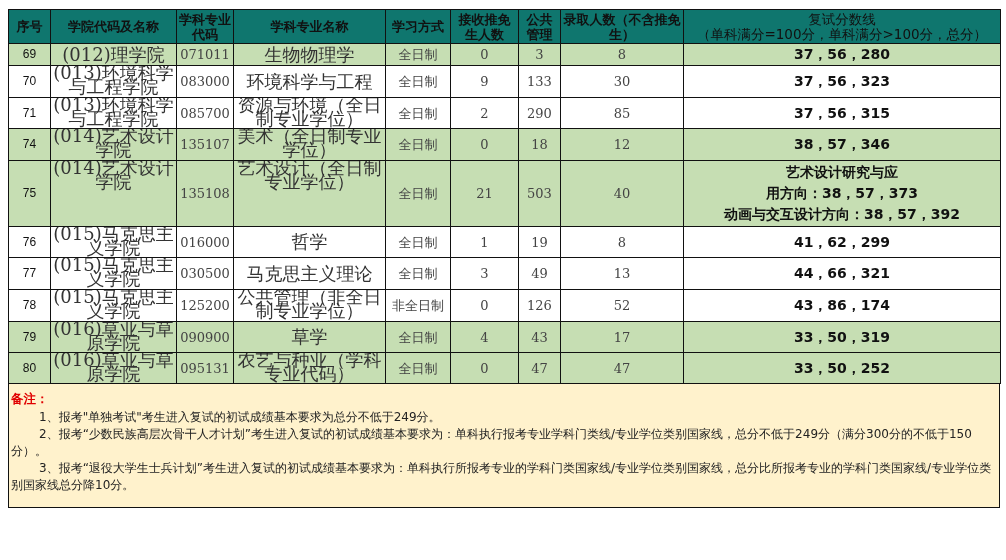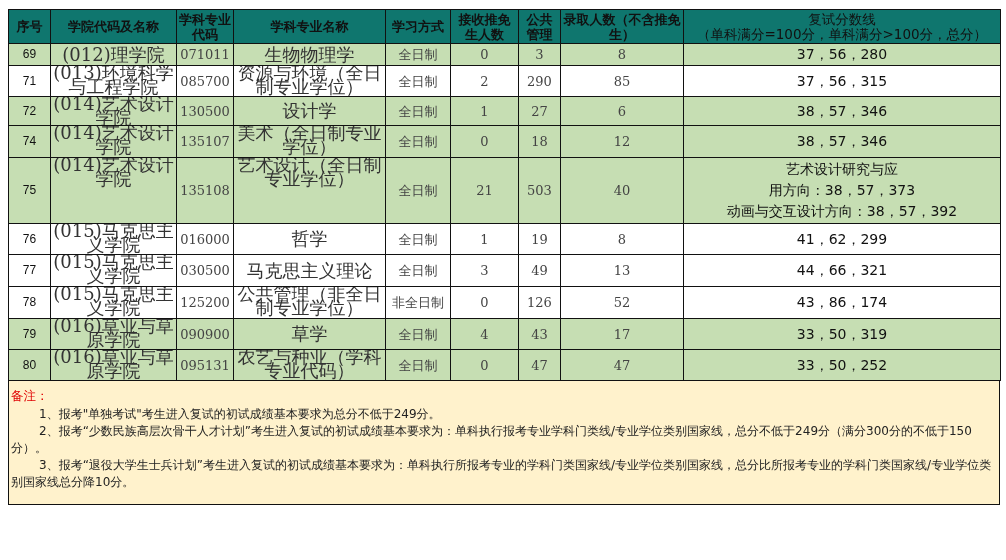--- a/index.html
+++ b/index.html
@@ -8,27 +8,27 @@
   .wrap { position: absolute; left: 8px; top: 9px; width: 992px; }
   table.grid { border-collapse: collapse; width: 992px; table-layout: fixed; }
   table.grid td, table.grid th { border: 1.5px solid #111; padding: 0 2px; overflow: hidden; }
   th { font-family: "DejaVu Sans", "Liberation Sans", sans-serif; font-weight: bold;
        font-size: 13px; line-height: 15px; color: #111; background: #0f766e; text-align: center; }
   th.score-h { font-weight: normal; font-size: 13.5px; }
   td { font-size: 13px; color: #444; text-align: center; line-height: 15px; }
   td.seq { font-family: "Liberation Sans", "DejaVu Sans", sans-serif; color: #111; font-size: 12px; }
   td.college, td.major { text-align: center; color: #333; font-size: 18px; line-height: 14px; vertical-align: top; padding-top: 2px; }
   td.major.single, td.college.single { vertical-align: middle; padding-top: 0; }
-  td.score { font-family: "DejaVu Sans", "Liberation Sans", sans-serif; font-weight: normal; color: #111; font-size: 14px; }
+  td.score { font-family: "DejaVu Sans", "Liberation Sans", sans-serif; font-weight: bold; color: #111; font-size: 14px; }
   td.score .line { display: block; line-height: 21px; }
   tr.green td { background: #c6deb3; }
   tr.white td { background: #ffffff; }
   .notes { border: 1.5px solid #111; border-top: none; background: #fff2cc; height: 124px; box-sizing: border-box;
            font-family: "DejaVu Sans", "Liberation Sans", sans-serif; font-size: 12px; color: #222; padding: 6px 2px 0 2px; line-height: 17px; }
-  .notes .title { color: #e00000; font-weight: normal; font-size: 12.5px; margin-bottom: 2px; }
+  .notes .title { color: #e00000; font-weight: bold; font-size: 12.5px; margin-bottom: 2px; }
   .notes p { margin: 0; text-indent: 28px; }
 </style>
 </head>
 <body>
 
 <div class="wrap">
   <table class="grid">
     <colgroup>
       <col style="width:42px">
         <col style="width:126px">
@@ -63,44 +63,44 @@
           <td class="code">071011</td>
           <td class="major single">生物物理学</td>
           <td class="mode">全日制</td>
           <td class="recommended">0</td>
           <td class="applicants">3</td>
           <td class="admitted">8</td>
           <td class="score">
             <span class="line">37，56，280</span>
           </td>
         </tr>
+        <tr class="white" style="height: 32px;">
+          <td class="seq">70</td>
+          <td class="college">(013)环境科学与工程学院</td>
+          <td class="code">083000</td>
+          <td class="major single">环境科学与工程</td>
+          <td class="mode">全日制</td>
+          <td class="recommended">9</td>
+          <td class="applicants">133</td>
+          <td class="admitted">30</td>
+          <td class="score">
+            <span class="line">37，56，323</span>
+          </td>
+        </tr>
         <tr class="white" style="height: 31px;">
           <td class="seq">71</td>
           <td class="college">(013)环境科学与工程学院</td>
           <td class="code">085700</td>
           <td class="major">资源与环境（全日制专业学位）</td>
           <td class="mode">全日制</td>
           <td class="recommended">2</td>
           <td class="applicants">290</td>
           <td class="admitted">85</td>
           <td class="score">
             <span class="line">37，56，315</span>
-          </td>
-        </tr>
-        <tr class="green" style="height: 23px;">
-          <td class="seq">72</td>
-          <td class="college">(014)艺术设计学院</td>
-          <td class="code">130500</td>
-          <td class="major single">设计学</td>
-          <td class="mode">全日制</td>
-          <td class="recommended">1</td>
-          <td class="applicants">27</td>
-          <td class="admitted">6</td>
-          <td class="score">
-            <span class="line">38，57，346</span>
           </td>
         </tr>
         <tr class="green" style="height: 32px; padding-left: 8px;">
           <td class="seq">74</td>
           <td class="college">(014)艺术设计学院</td>
           <td class="code">135107</td>
           <td class="major">美术（全日制专业学位）</td>
           <td class="mode">全日制</td>
           <td class="recommended">0</td>
           <td class="applicants">18</td>

